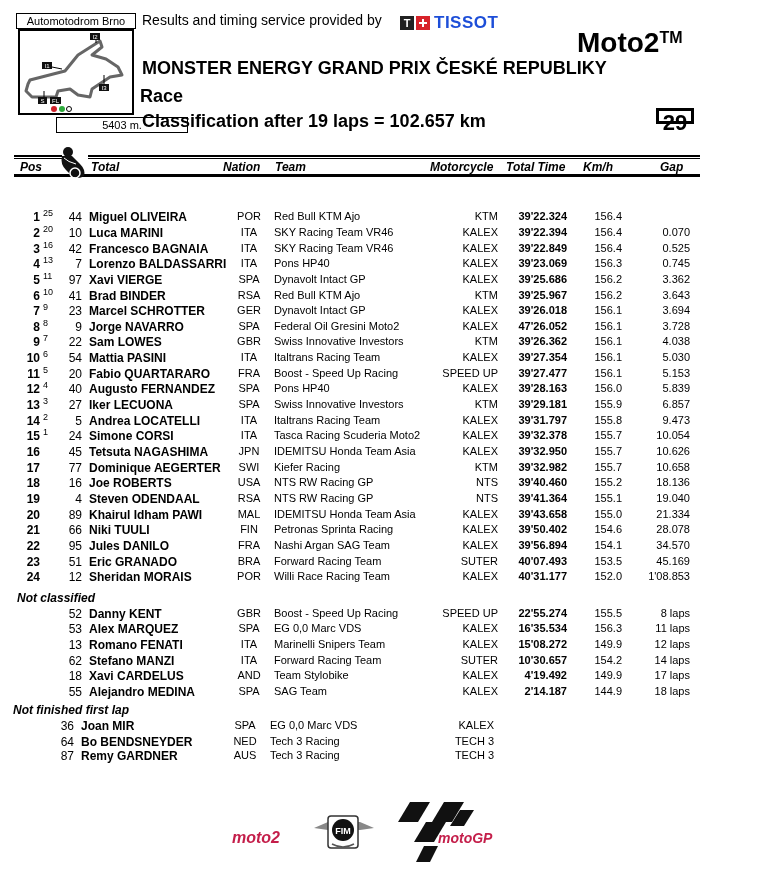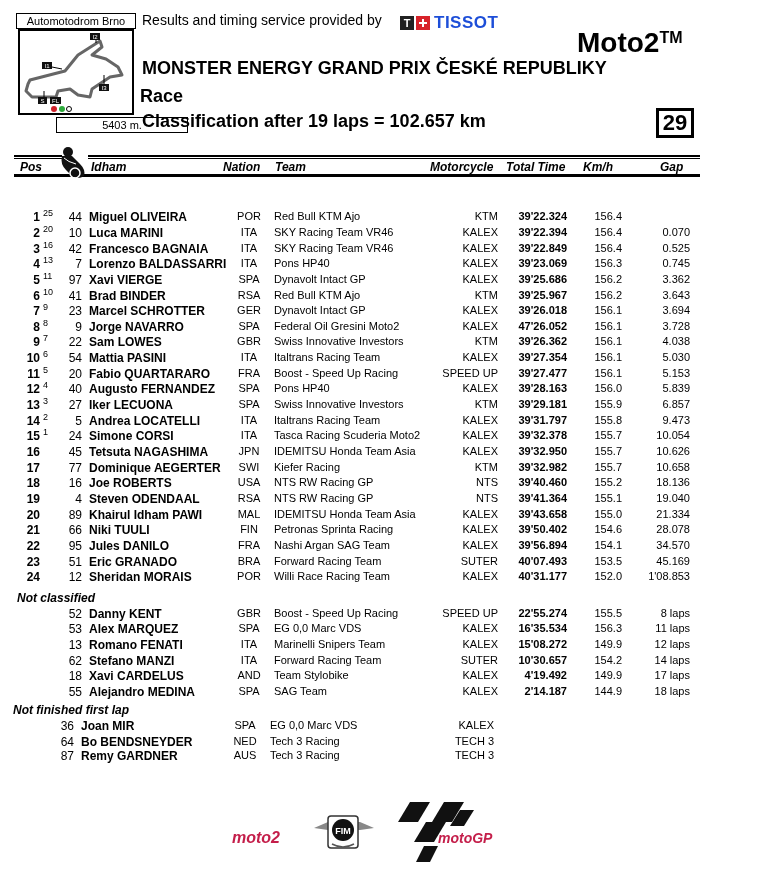--- a/index.html
+++ b/index.html
@@ -17,21 +17,21 @@
   .tissot .cross-box { width: 14px; height: 14px; background: #d8232a; position: relative; }
   .tissot .cross-box::before { content: ""; position: absolute; left: 6px; top: 3px; width: 2px; height: 8px; background: #fff; }
   .tissot .cross-box::after { content: ""; position: absolute; left: 3px; top: 6px; width: 8px; height: 2px; background: #fff; }
   .tissot .brand { font-weight: bold; font-size: 17px; letter-spacing: 0.5px; margin-left: 2px; color: #1d4ed8; }
 
   .class-name { position: absolute; left: 577px; top: 27px; font-size: 28px; font-weight: bold; }
   .class-name sup { font-size: 16px; vertical-align: top; position: relative; top: 2px; }
   .event-title { position: absolute; left: 142px; top: 58px; font-size: 18px; font-weight: bold; }
   .session { position: absolute; left: 140px; top: 86px; font-size: 18px; font-weight: bold; }
   .classification { position: absolute; left: 142px; top: 111px; font-size: 18px; font-weight: bold; }
-  .page-no { position: absolute; left: 656px; top: 108px; width: 38px; height: 30px; border: 3px solid #000; font-size: 22px; font-weight: bold; text-align: center; line-height: 24px; }
+  .page-no { position: absolute; left: 656px; top: 108px; width: 38px; height: 16px; border: 3px solid #000; font-size: 22px; font-weight: bold; text-align: center; line-height: 24px; }
 
   .rule-top1 { position: absolute; left: 14px; top: 155px; width: 48px; height: 2px; background: #000; }
   .rule-top2 { position: absolute; left: 14px; top: 158px; width: 48px; height: 1px; background: #000; }
   .rule-top1b { position: absolute; left: 88px; top: 155px; width: 612px; height: 2px; background: #000; }
   .rule-top2b { position: absolute; left: 88px; top: 158px; width: 612px; height: 1px; background: #000; }
   .rule-bottom { position: absolute; left: 14px; top: 174px; width: 686px; height: 3px; background: #000; }
   .rider-icon { position: absolute; left: 58px; top: 146px; }
 
   .hdr { position: absolute; top: 160px; font-size: 12px; font-weight: bold; font-style: italic; white-space: nowrap; }
 
@@ -105,21 +105,21 @@
 <div class="rule-top2b"></div>
 <div class="rule-bottom"></div>
 <svg class="rider-icon" width="30" height="34" viewBox="0 0 30 34">
   <ellipse cx="10" cy="6" rx="5" ry="5" fill="#111"></ellipse>
   <path d="M4 10 Q2 18 8 24 L14 30 Q20 34 26 30 Q28 24 22 18 L14 10 Z" fill="#111"></path>
   <circle cx="17" cy="27" r="5" fill="none" stroke="#fff" stroke-width="1.5"></circle>
   <path d="M6 12 Q10 16 18 18" stroke="#fff" stroke-width="1" fill="none"></path>
 </svg>
 
 <div class="hdr" style="left:20px">Pos</div>
-<div class="hdr" style="left:91px">Idham</div>
+<div class="hdr" style="left:91px">Total</div>
 <div class="hdr" style="left:223px">Nation</div>
 <div class="hdr" style="left:275px">Team</div>
 <div class="hdr" style="left:430px">Motorcycle</div>
 <div class="hdr" style="left:506px">Total Time</div>
 <div class="hdr" style="left:583px">Km/h</div>
 <div class="hdr" style="left:660px">Gap</div>
 
 <div id="rows">
     <div class="row" style="top: 210px;">
       <span class="c-pos">1</span>

